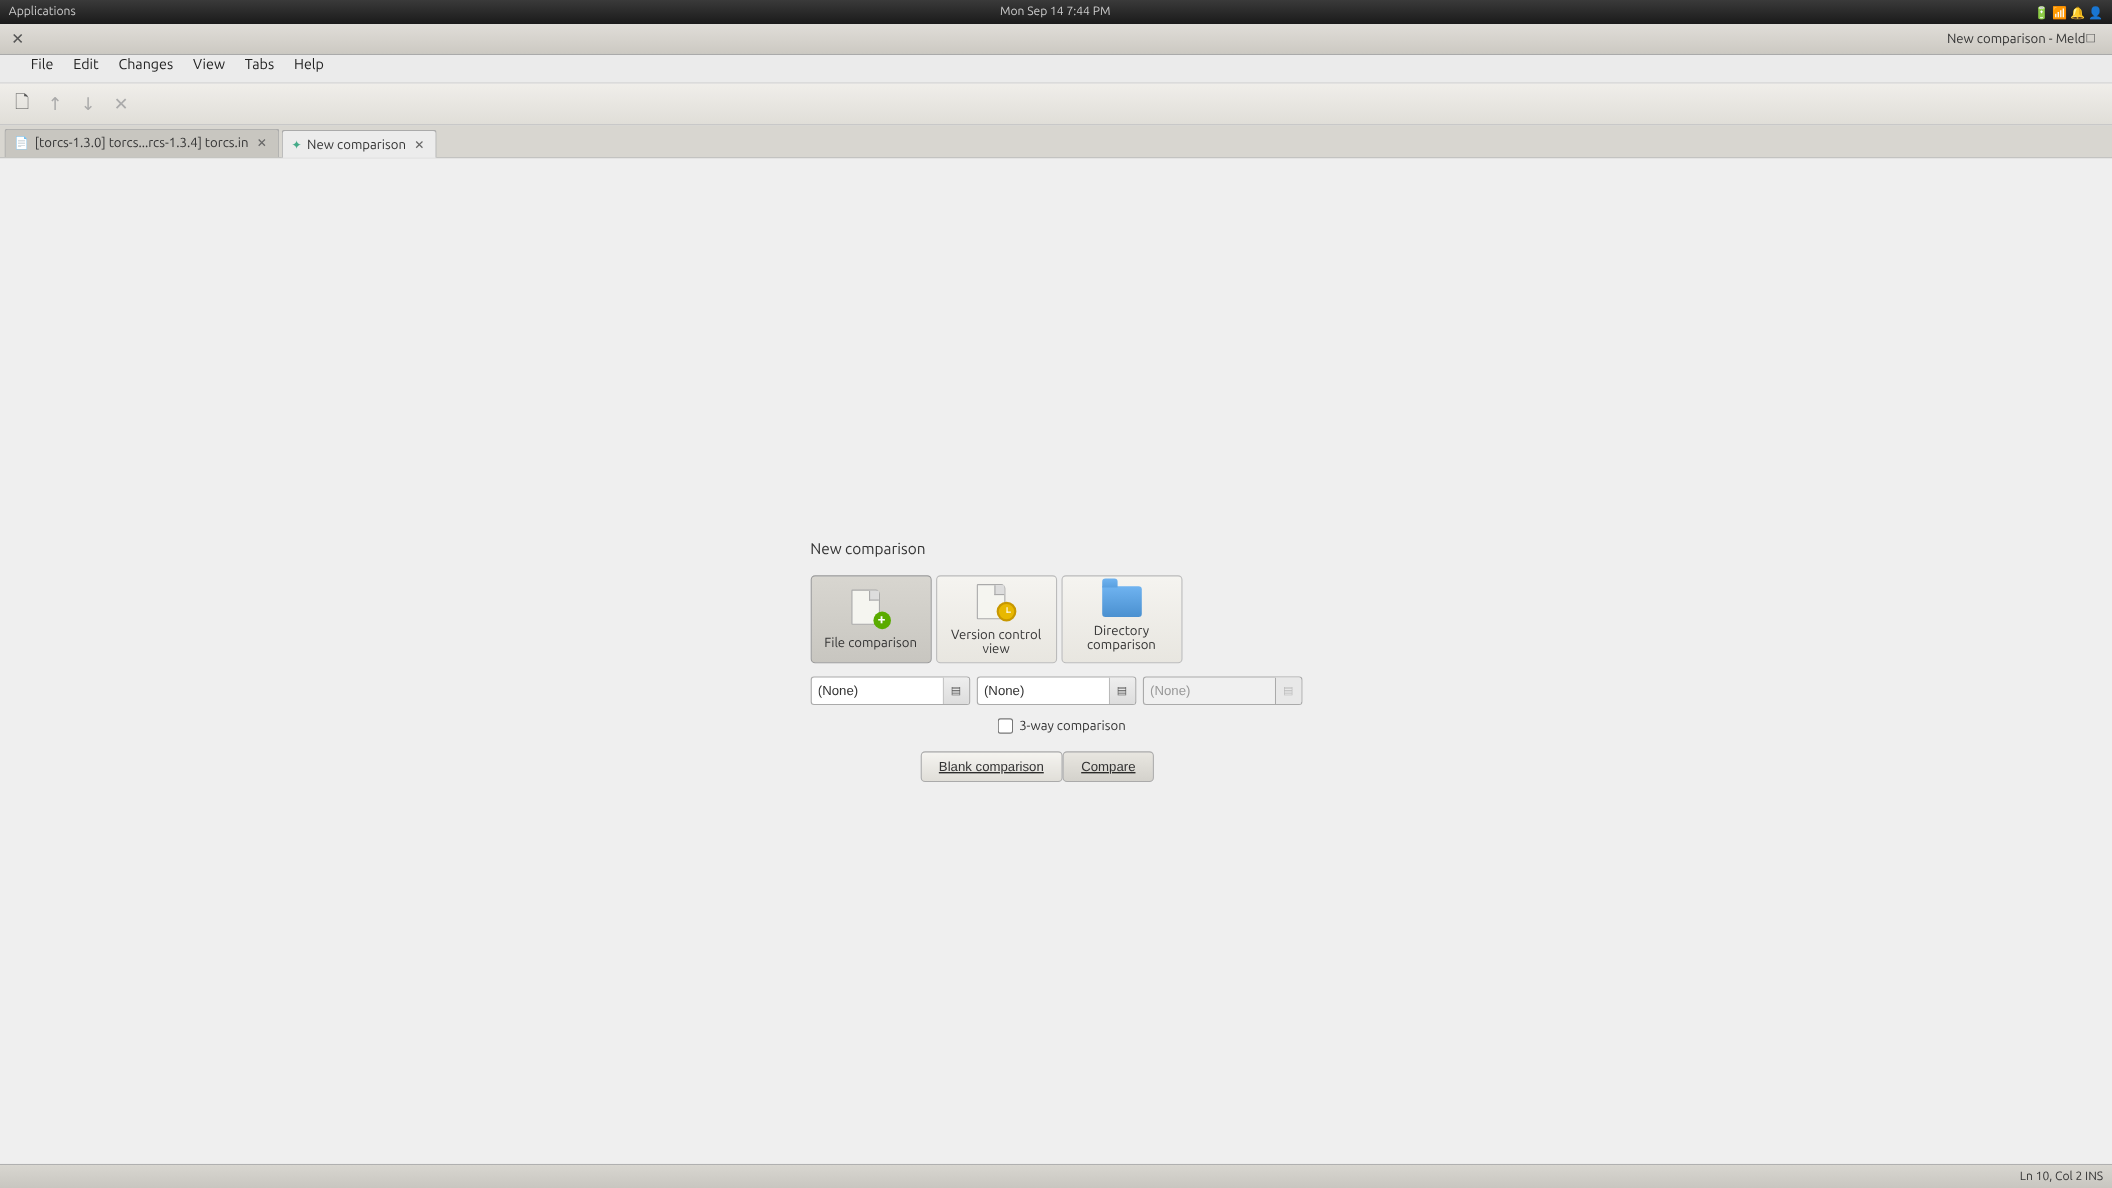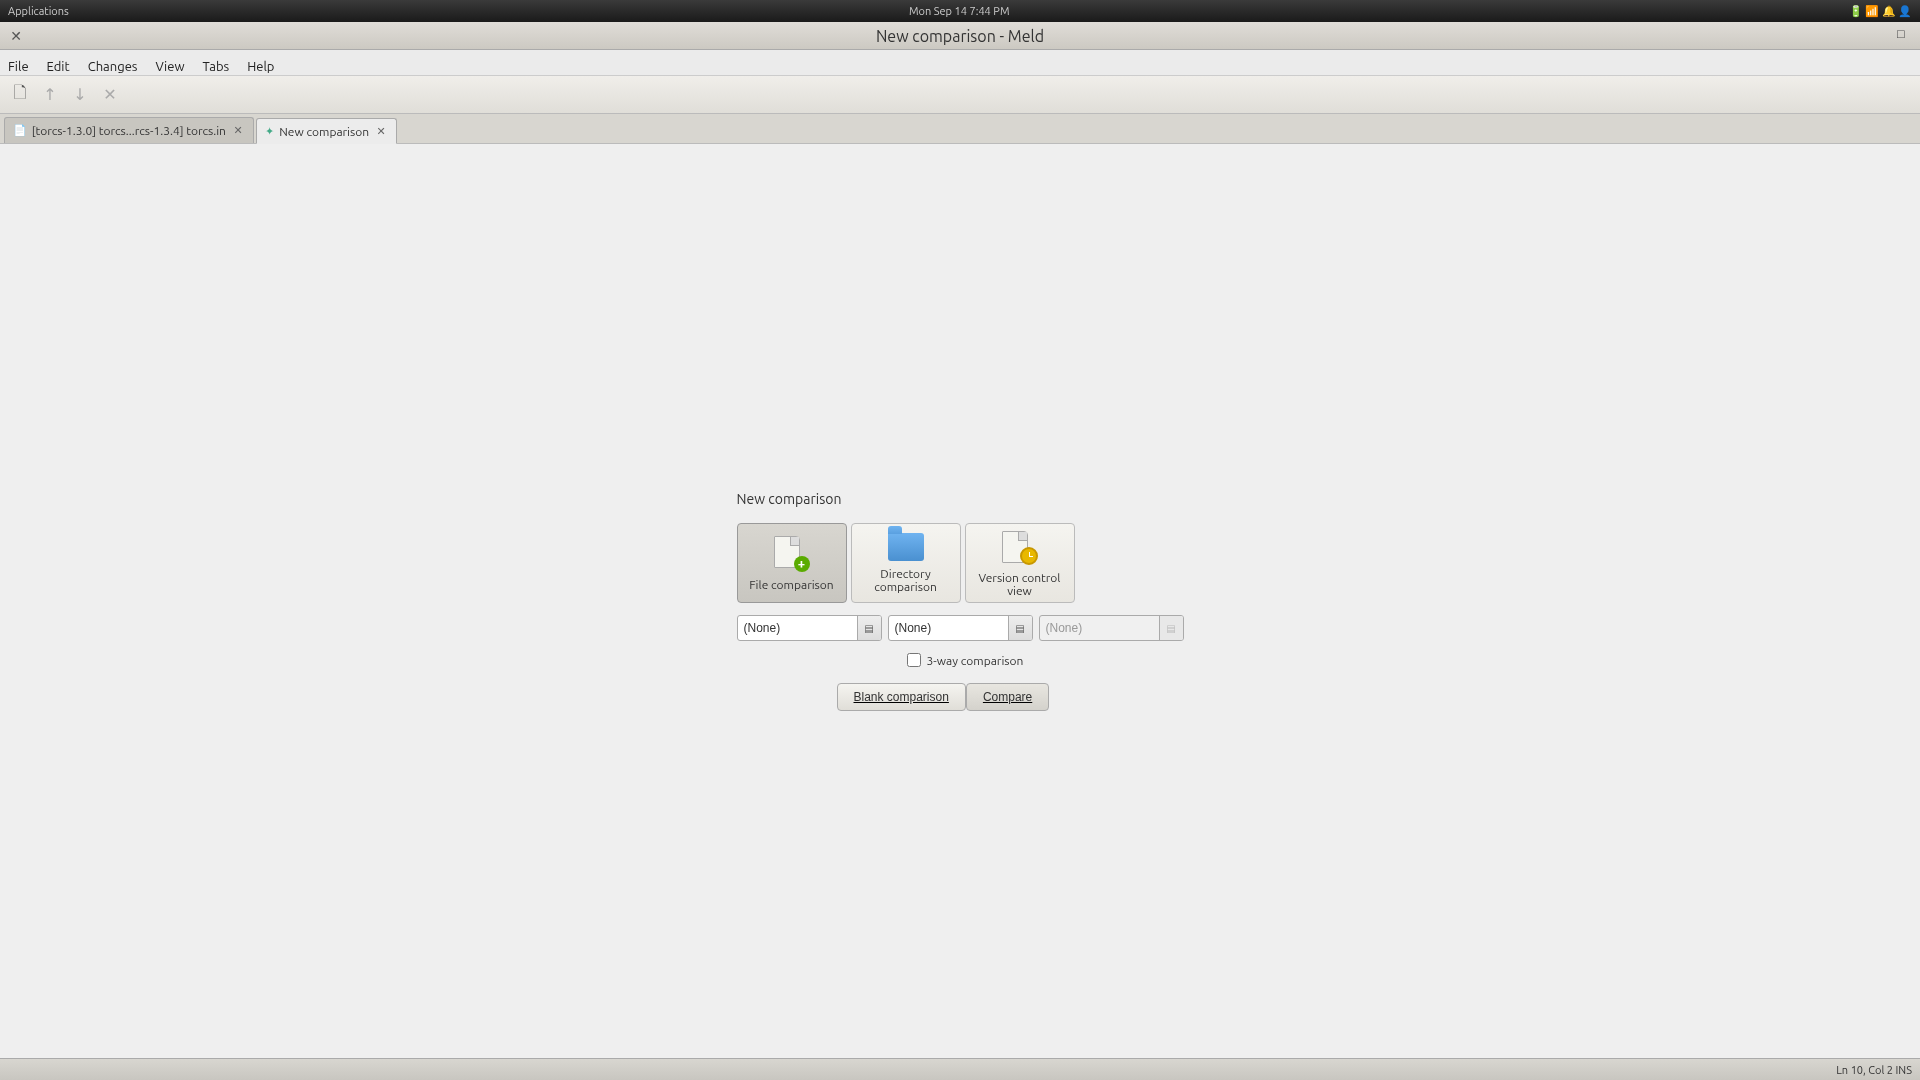--- a/index.html
+++ b/index.html
@@ -37,22 +37,22 @@
       height: 28px;
       background: linear-gradient(to bottom, #e0ddd8, #ccc9c2);
       display: flex;
       align-items: center;
       justify-content: space-between;
       padding: 0 8px;
       border-bottom: 1px solid #aaa;
     }
     .title-bar-title {
       flex: 1;
-      text-align: center;
-      font-size: 16px;
+      text-align: right;
+      font-size: 12px;
       color: #333;
     }
     .title-bar-close {
       width: 16px;
       height: 16px;
       cursor: pointer;
       font-size: 14px;
       color: #555;
       display: flex;
       align-items: center;
@@ -63,22 +63,22 @@
       height: 16px;
       font-size: 10px;
       color: #555;
     }
 
     
     .menu-bar {
       height: 26px;
       background: #ebebeb;
       display: flex;
-      align-items: flex-end;
-      padding: 0 0;
+      align-items: flex-start;
+      padding: 0 20px;
       border-bottom: 1px solid #ccc;
       gap: 2px;
     }
     .menu-item {
       padding: 2px 8px;
       font-size: 13px;
       color: #222;
       cursor: pointer;
       border-radius: 3px;
     }
@@ -470,30 +470,30 @@
 
         <div class="type-btn active">
           <div class="file-comp-icon">
             <div class="doc"></div>
             <div class="plus">+</div>
           </div>
           <span>File comparison</span>
         </div>
 
         <div class="type-btn">
-          <div class="dir-comp-icon"></div>
-          <span>Directory comparison</span>
-        </div>
-
-        <div class="type-btn">
           <div class="vc-icon">
             <div class="doc"></div>
             <div class="clock"></div>
           </div>
           <span>Version control view</span>
+        </div>
+
+        <div class="type-btn">
+          <div class="dir-comp-icon"></div>
+          <span>Directory comparison</span>
         </div>
 
       </div>
 
       <div class="input-row">
         <div class="file-input-group">
           <input type="text" value="(None)" placeholder="(None)" style="">
           <div class="file-input-btn">
             <span>▤</span>
           </div>

